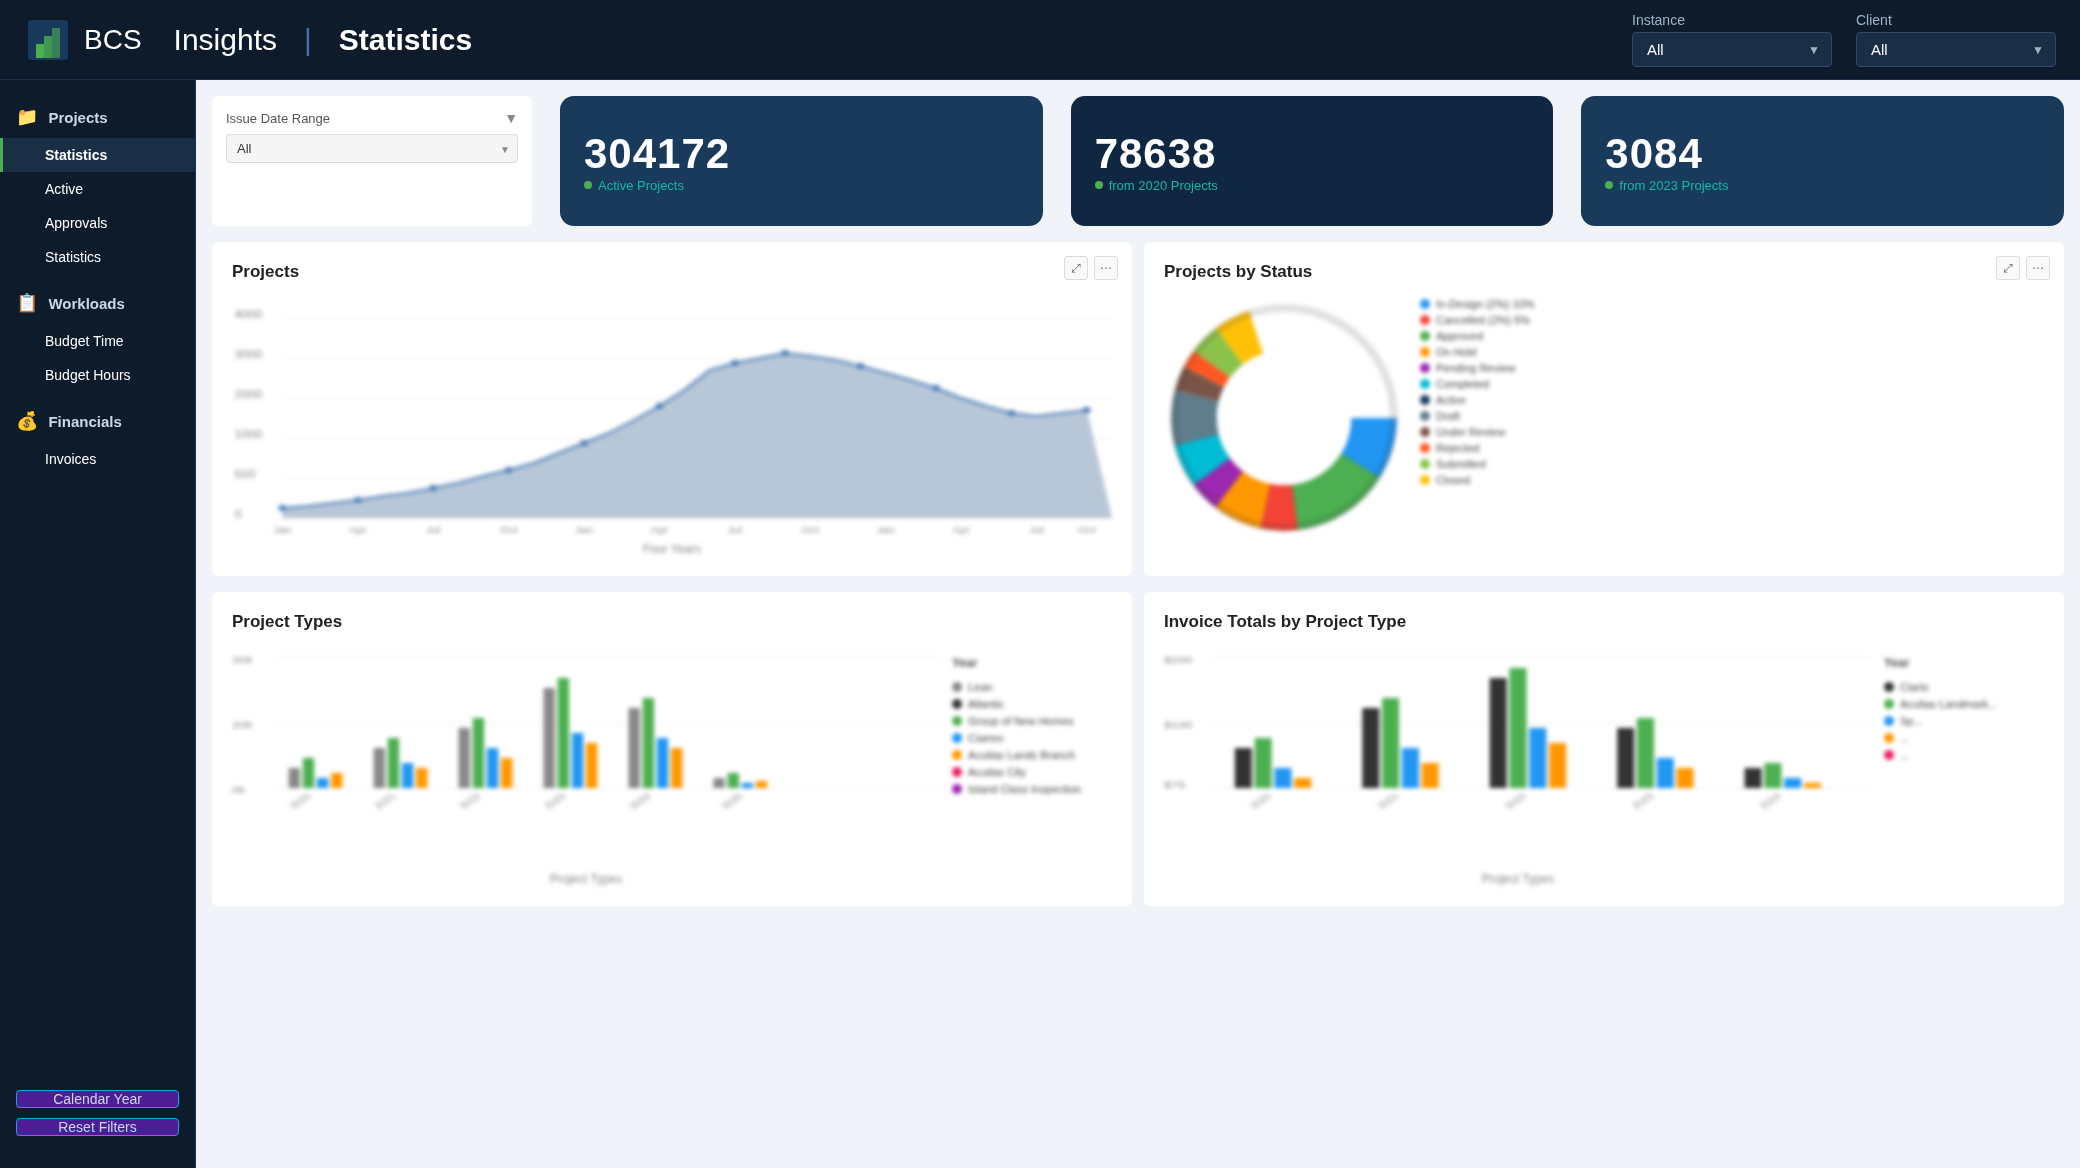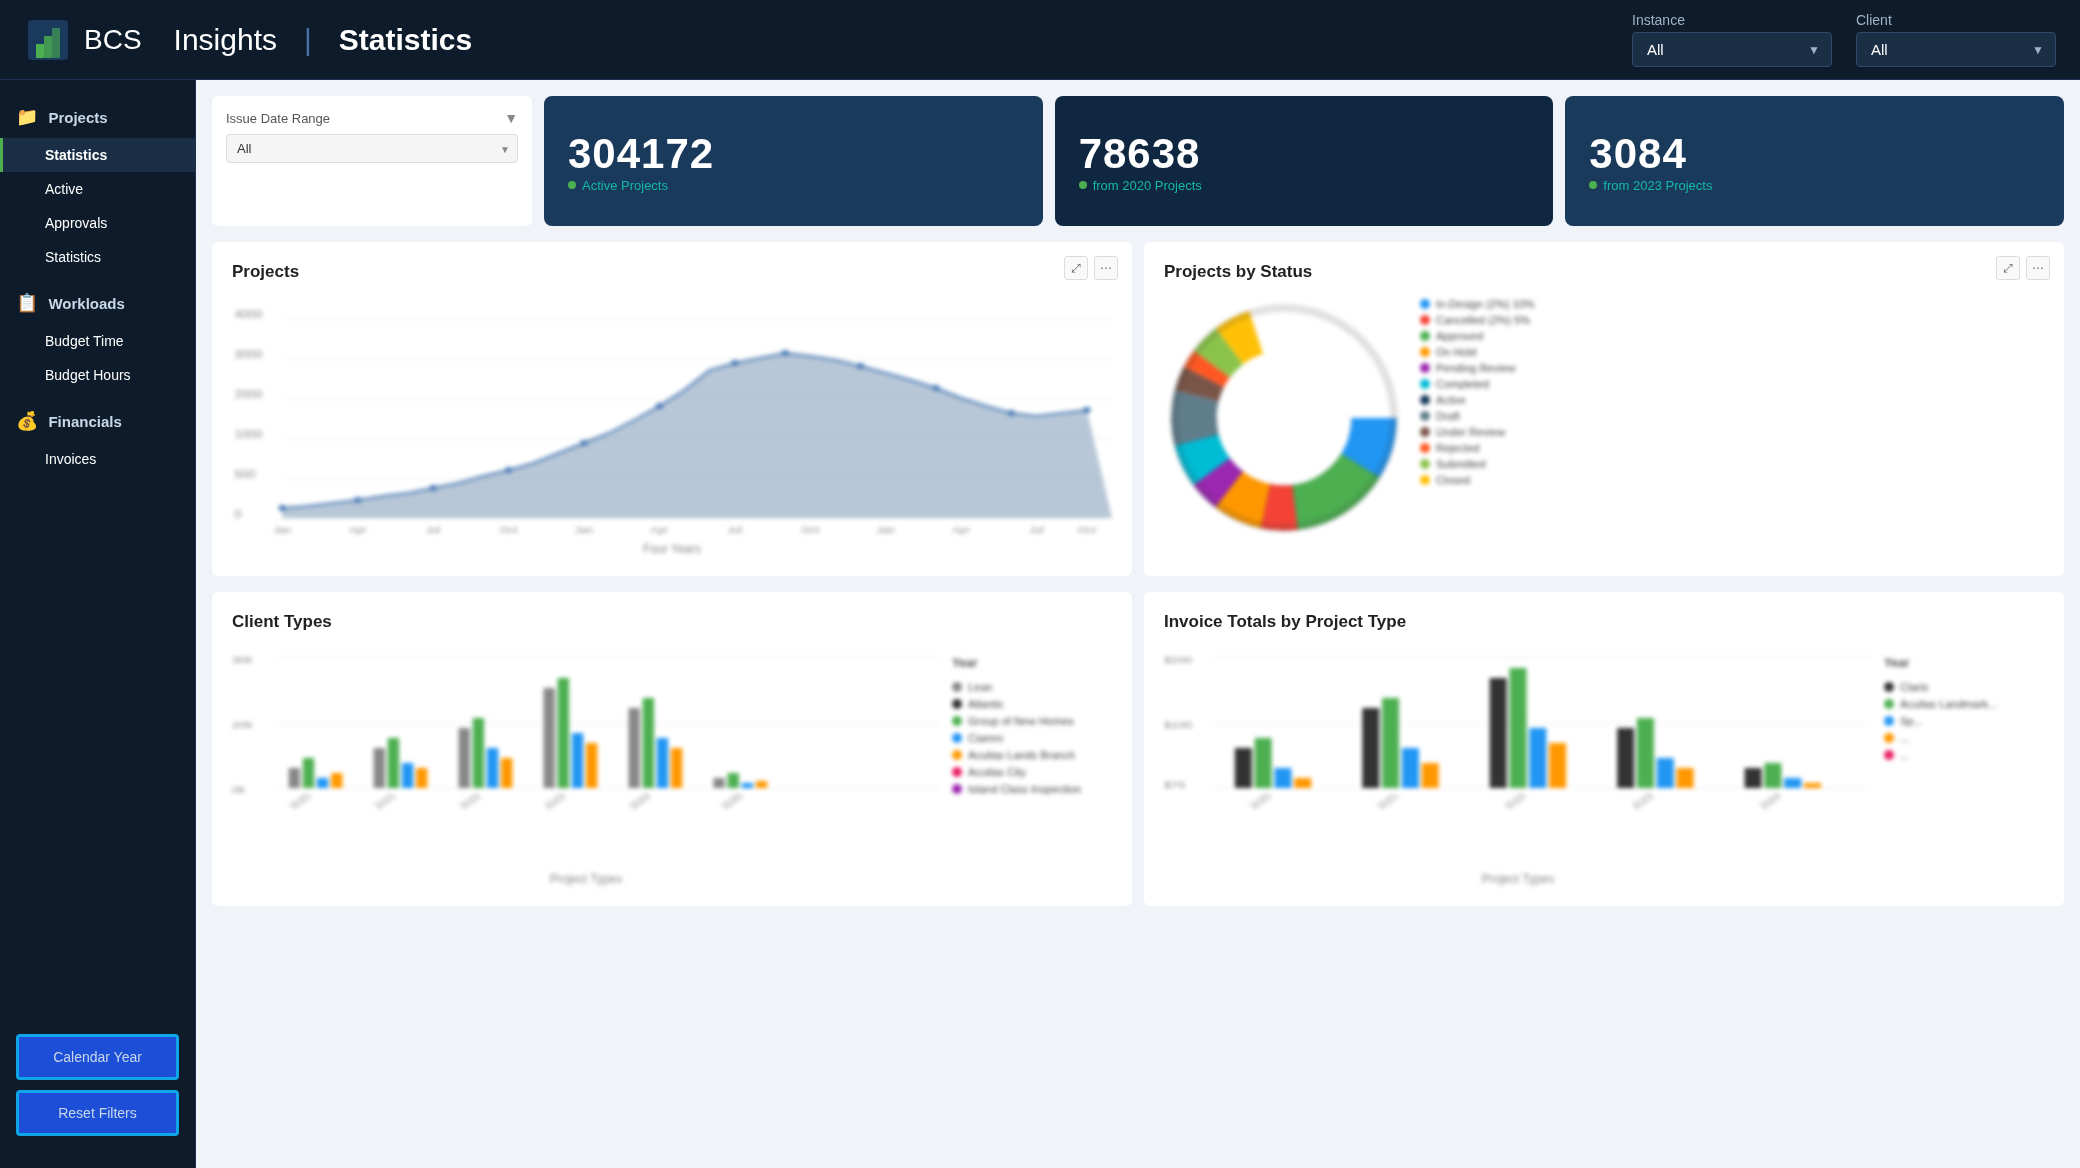--- a/index.html
+++ b/index.html
@@ -126,24 +126,24 @@
       font-weight: 600;
     }
     .sidebar-footer {
       margin-top: auto;
       padding: 16px;
       display: flex;
       flex-direction: column;
       gap: 10px;
     }
     .sidebar-btn {
-      background: #1d4ed8;
-      border: 3px solid #0ea5e9;
+      background: #4c1d95;
+      border: 1px solid #0ea5e9;
       color: #c8d8e8;
-      padding: 12px 16px;
+      padding: 0 16px;
       font-size: 14px;
       border-radius: 4px;
       cursor: pointer;
       text-align: center;
     }
 
     
     .main-content {
       flex: 1;
       background: #f0f4f8;
@@ -198,25 +198,26 @@
       position: absolute;
       right: 8px;
       top: 50%;
       transform: translateY(-50%);
       font-size: 10px;
       color: #888;
       pointer-events: none;
     }
 
     .stat-card {
-      border-radius: 8px;
+      border-radius: 14px;
       padding: 20px 24px;
       display: flex;
       flex-direction: column;
       justify-content: center;
+      margin-left: 16px;
     }
     .stat-card.dark-blue { background: #1a3a5c; }
     .stat-card.darker-blue { background: #0f2740; }
     .stat-card-number {
       font-size: 42px;
       font-weight: 700;
       color: #fff;
       letter-spacing: 1px;
     }
     .stat-card-label {
@@ -632,21 +633,21 @@
                 </div>
               </div>
           </div>
         </div>
       </div>
     </div>
 
     <div class="charts-row">
 
       <div class="chart-card">
-        <div class="chart-title">Client Types</div>
+        <div class="chart-title">Project Types</div>
         <div class="blur-overlay">
           <div class="bar-chart-layout">
             <div class="bar-chart-area">
               <div class="bar-chart-container">
                 <svg viewBox="0 0 500 220" preserveAspectRatio="none">
                   <text x="0" y="15" font-size="9" fill="#888">30k</text>
                   <text x="0" y="80" font-size="9" fill="#888">20k</text>
                   <text x="0" y="145" font-size="9" fill="#888">0k</text>
                   <line x1="30" y1="10" x2="500" y2="10" stroke="#e0e0e0" stroke-width="0.5"></line>
                   <line x1="30" y1="75" x2="500" y2="75" stroke="#e0e0e0" stroke-width="0.5"></line>

